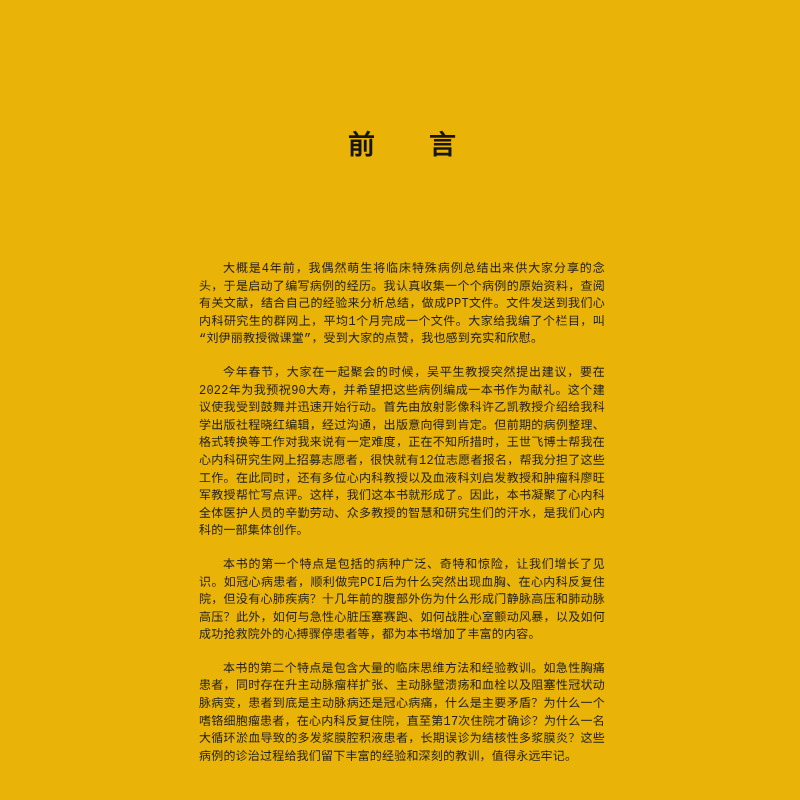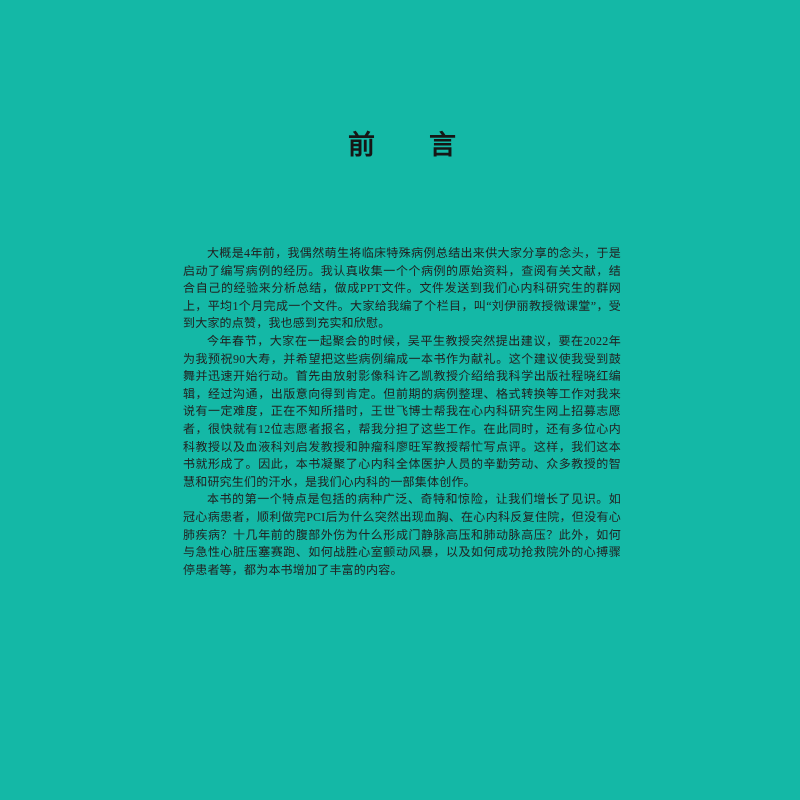--- a/index.html
+++ b/index.html
@@ -9,21 +9,21 @@
   body {
     width: 800px;
     height: 800px;
     overflow: hidden;
     background: #ffffff;
   }
   .page {
     position: relative;
     width: 800px;
     height: 800px;
-    background: #14b8a6;
+    background: #eab308;
     color: #1c1c1c;
     font-family: "Liberation Serif", "DejaVu Serif", serif;
   }
   .preface-title {
     position: absolute;
     top: 128px;
     left: 183px;
     width: 438px;
     margin: 0;
     text-align: center;
@@ -40,29 +40,31 @@
     left: 183px;
     width: 438px;
     font-size: 12px;
     line-height: 17.6px;
     text-align: justify;
     text-justify: inter-ideograph;
     letter-spacing: 0.2px;
     color: #222222;
   }
   .preface-body p {
-    margin: 0;
+    margin: 16px;
     padding: 0;
     text-indent: 2em;
+    font-family: Liberation Mono, monospace;
   }
 </style>
 </head>
 <body>
 
 <div class="page">
   <h1 class="preface-title">前　　言</h1>
 
   <div class="preface-body">
     <p>大概是4年前，我偶然萌生将临床特殊病例总结出来供大家分享的念头，于是启动了编写病例的经历。我认真收集一个个病例的原始资料，查阅有关文献，结合自己的经验来分析总结，做成PPT文件。文件发送到我们心内科研究生的群网上，平均1个月完成一个文件。大家给我编了个栏目，叫“刘伊丽教授微课堂”，受到大家的点赞，我也感到充实和欣慰。</p>
     <p>今年春节，大家在一起聚会的时候，吴平生教授突然提出建议，要在2022年为我预祝90大寿，并希望把这些病例编成一本书作为献礼。这个建议使我受到鼓舞并迅速开始行动。首先由放射影像科许乙凯教授介绍给我科学出版社程晓红编辑，经过沟通，出版意向得到肯定。但前期的病例整理、格式转换等工作对我来说有一定难度，正在不知所措时，王世飞博士帮我在心内科研究生网上招募志愿者，很快就有12位志愿者报名，帮我分担了这些工作。在此同时，还有多位心内科教授以及血液科刘启发教授和肿瘤科廖旺军教授帮忙写点评。这样，我们这本书就形成了。因此，本书凝聚了心内科全体医护人员的辛勤劳动、众多教授的智慧和研究生们的汗水，是我们心内科的一部集体创作。</p>
     <p>本书的第一个特点是包括的病种广泛、奇特和惊险，让我们增长了见识。如冠心病患者，顺利做完PCI后为什么突然出现血胸、在心内科反复住院，但没有心肺疾病？十几年前的腹部外伤为什么形成门静脉高压和肺动脉高压？此外，如何与急性心脏压塞赛跑、如何战胜心室颤动风暴，以及如何成功抢救院外的心搏骤停患者等，都为本书增加了丰富的内容。</p>
+    <p>本书的第二个特点是包含大量的临床思维方法和经验教训。如急性胸痛患者，同时存在升主动脉瘤样扩张、主动脉壁溃疡和血栓以及阻塞性冠状动脉病变，患者到底是主动脉病还是冠心病痛，什么是主要矛盾？为什么一个嗜铬细胞瘤患者，在心内科反复住院，直至第17次住院才确诊？为什么一名大循环淤血导致的多发浆膜腔积液患者，长期误诊为结核性多浆膜炎？这些病例的诊治过程给我们留下丰富的经验和深刻的教训，值得永远牢记。</p>
   </div>
 </div>
 
 </body></html>

